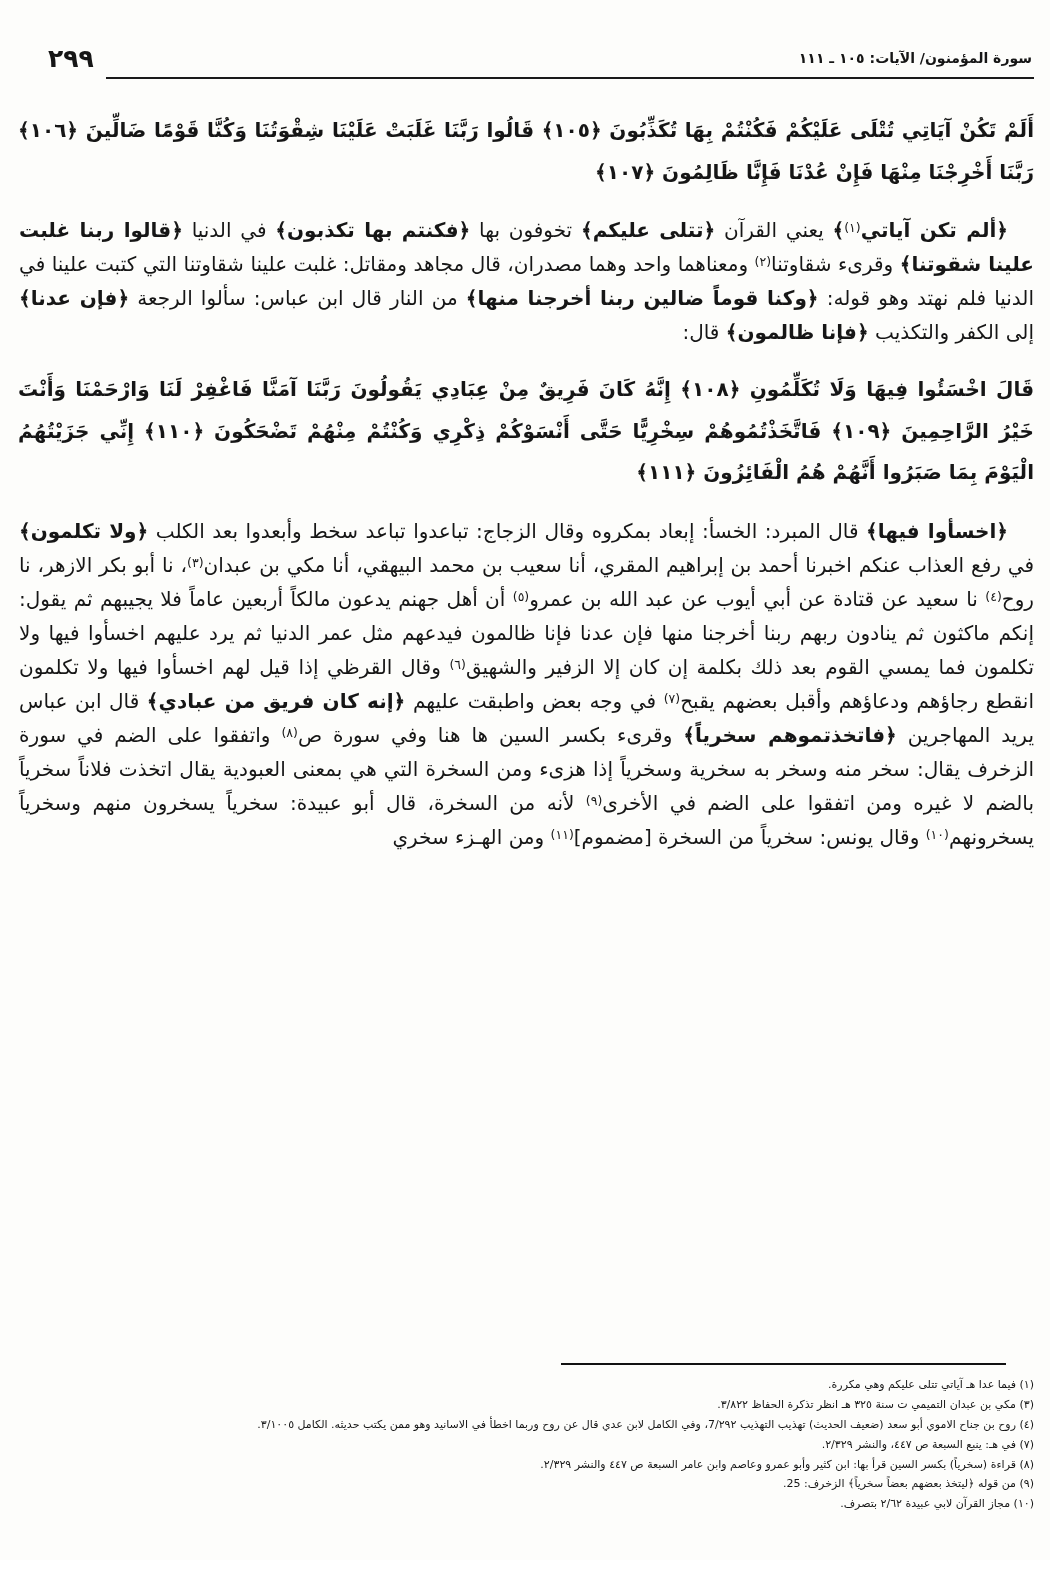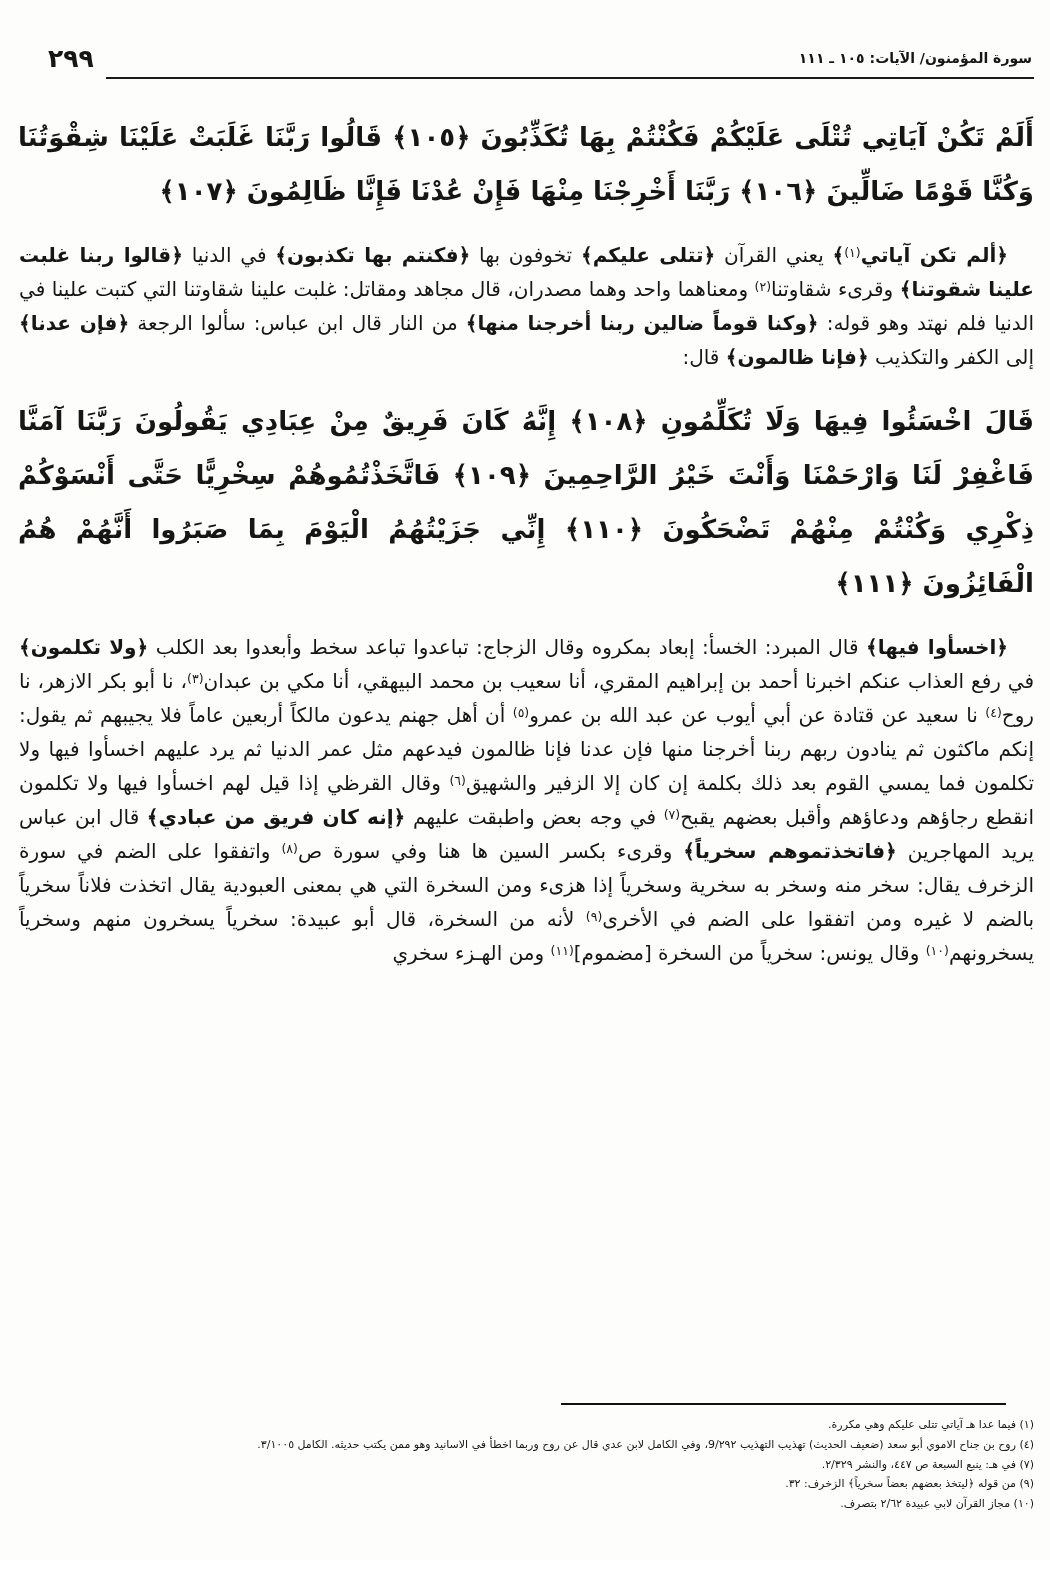--- a/index.html
+++ b/index.html
@@ -34,21 +34,21 @@
     letter-spacing: 0;
   }
   .header-rule {
     position: absolute; right: 0; left: 88px; top: 33px;
     border-top: 2px solid #1a1a1a;
   }
 
   
   .quran {
     flex: 0 0 auto;
-    font-size: 26px;
+    font-size: 20px;
     font-weight: bold;
     line-height: 2.08;
     text-align: justify;
   }
   .q1 { margin-top: 28px; }
   .q2 { margin-top: 20px; }
 
   
   .commentary {
     flex: 0 0 auto;
@@ -100,19 +100,21 @@
 
   <p class="commentary c1"><span class="b">﴿ألم تكن آياتي</span><span class="sup">(١)</span><span class="b">﴾</span><span> يعني القرآن </span><span class="b">﴿تتلى عليكم﴾</span><span> تخوفون بها </span><span class="b">﴿فكنتم بها تكذبون﴾</span><span> في الدنيا </span><span class="b">﴿قالوا ربنا غلبت علينا شقوتنا﴾</span><span> وقرىء شقاوتنا</span><span class="sup">(٢)</span><span> ومعناهما واحد وهما مصدران، قال مجاهد ومقاتل: غلبت علينا شقاوتنا التي كتبت علينا في الدنيا فلم نهتد وهو قوله: </span><span class="b">﴿وكنا قوماً ضالين ربنا أخرجنا منها﴾</span><span> من النار قال ابن عباس: سألوا الرجعة </span><span class="b">﴿فإن عدنا﴾</span><span> إلى الكفر والتكذيب </span><span class="b">﴿فإنا ظالمون﴾</span><span> قال:</span></p>
 
   <section class="quran q2">قَالَ اخْسَئُوا فِيهَا وَلَا تُكَلِّمُونِ ﴿١٠٨﴾ إِنَّهُ كَانَ فَرِيقٌ مِنْ عِبَادِي يَقُولُونَ رَبَّنَا آمَنَّا فَاغْفِرْ لَنَا وَارْحَمْنَا وَأَنْتَ خَيْرُ الرَّاحِمِينَ ﴿١٠٩﴾ فَاتَّخَذْتُمُوهُمْ سِخْرِيًّا حَتَّى أَنْسَوْكُمْ ذِكْرِي وَكُنْتُمْ مِنْهُمْ تَضْحَكُونَ ﴿١١٠﴾ إِنِّي جَزَيْتُهُمُ الْيَوْمَ بِمَا صَبَرُوا أَنَّهُمْ هُمُ الْفَائِزُونَ ﴿١١١﴾</section>
 
   <p class="commentary c2"><span class="b">﴿اخسأوا فيها﴾</span><span> قال المبرد: الخسأ: إبعاد بمكروه وقال الزجاج: تباعدوا تباعد سخط وأبعدوا بعد الكلب </span><span class="b">﴿ولا تكلمون﴾</span><span> في رفع العذاب عنكم اخبرنا أحمد بن إبراهيم المقري، أنا سعيب بن محمد البيهقي، أنا مكي بن عبدان</span><span class="sup">(٣)</span><span>، نا أبو بكر الازهر، نا روح</span><span class="sup">(٤)</span><span> نا سعيد عن قتادة عن أبي أيوب عن عبد الله بن عمرو</span><span class="sup">(٥)</span><span> أن أهل جهنم يدعون مالكاً أربعين عاماً فلا يجيبهم ثم يقول: إنكم ماكثون ثم ينادون ربهم ربنا أخرجنا منها فإن عدنا فإنا ظالمون فيدعهم مثل عمر الدنيا ثم يرد عليهم اخسأوا فيها ولا تكلمون فما يمسي القوم بعد ذلك بكلمة إن كان إلا الزفير والشهيق</span><span class="sup">(٦)</span><span> وقال القرظي إذا قيل لهم اخسأوا فيها ولا تكلمون انقطع رجاؤهم ودعاؤهم وأقبل بعضهم يقبح</span><span class="sup">(٧)</span><span> في وجه بعض واطبقت عليهم </span><span class="b">﴿إنه كان فريق من عبادي﴾</span><span> قال ابن عباس يريد المهاجرين </span><span class="b">﴿فاتخذتموهم سخرياً﴾</span><span> وقرىء بكسر السين ها هنا وفي سورة ص</span><span class="sup">(٨)</span><span> واتفقوا على الضم في سورة الزخرف يقال: سخر منه وسخر به سخرية وسخرياً إذا هزىء ومن السخرة التي هي بمعنى العبودية يقال اتخذت فلاناً سخرياً بالضم لا غيره ومن اتفقوا على الضم في الأخرى</span><span class="sup">(٩)</span><span> لأنه من السخرة، قال أبو عبيدة: سخرياً يسخرون منهم وسخرياً يسخرونهم</span><span class="sup">(١٠)</span><span> وقال يونس: سخرياً من السخرة [مضموم]</span><span class="sup">(١١)</span><span> ومن الهـزء سخري</span></p>
 
   <footer class="footnotes">
     <div class="fn-rule"></div>
     <div class="fn">(١) فيما عدا هـ آياتي تتلى عليكم وهي مكررة.</div>
-    <div class="fn">(٤) روح بن جناح الاموي أبو سعد (ضعيف الحديث) تهذيب التهذيب 9/٢٩٢، وفي الكامل لابن عدي قال عن روح وربما اخطأ في الاسانيد وهو ممن يكتب حديثه. الكامل ٣/١٠٠٥.</div>
+    <div class="fn">(٣) مكي بن عبدان التميمي ت سنة ٣٢٥ هـ انظر تذكرة الحفاظ ٣/٨٢٢.</div>
+    <div class="fn">(٤) روح بن جناح الاموي أبو سعد (ضعيف الحديث) تهذيب التهذيب 7/٢٩٢، وفي الكامل لابن عدي قال عن روح وربما اخطأ في الاسانيد وهو ممن يكتب حديثه. الكامل ٣/١٠٠٥.</div>
     <div class="fn">(٧) في هـ: ينبع السبعة ص ٤٤٧، والنشر ٢/٣٢٩.</div>
-    <div class="fn">(٩) من قوله ﴿ليتخذ بعضهم بعضاً سخرياً﴾ الزخرف: ٣٢.</div>
+    <div class="fn">(٨) قراءة (سخرياً) بكسر السين قرأ بها: ابن كثير وأبو عمرو وعاصم وابن عامر السبعة ص ٤٤٧ والنشر ٢/٣٢٩.</div>
+    <div class="fn">(٩) من قوله ﴿ليتخذ بعضهم بعضاً سخرياً﴾ الزخرف: 25.</div>
     <div class="fn">(١٠) مجاز القرآن لابي عبيدة ٢/٦٢ بتصرف.</div>
   </footer>
 
 </div>
 
 </body></html>

